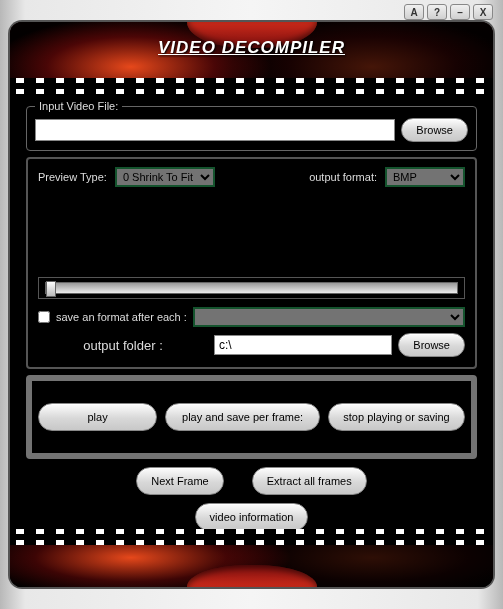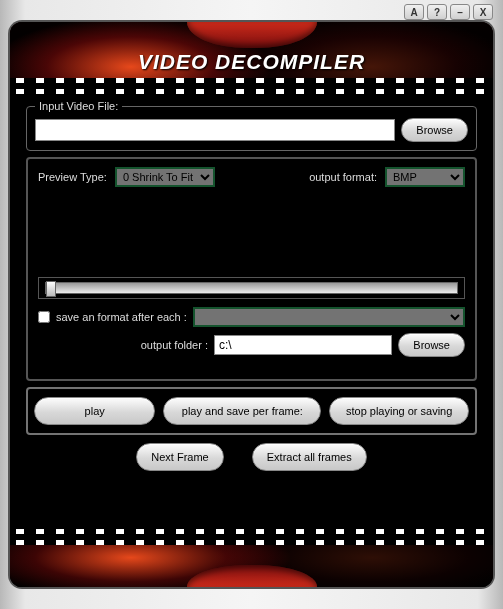--- a/index.html
+++ b/index.html
@@ -44,24 +44,25 @@
     text-align: center;
   }
   .header::before {
     content:""; position:absolute; top:0; left:50%; transform:translateX(-50%);
     width:130px; height:26px;
     background: linear-gradient(#cc2a1a,#7a0e0e);
     border-radius: 0 0 60px 60px / 0 0 26px 26px;
     box-shadow: inset 0 -3px 6px rgba(0,0,0,.5);
   }
   .title {
-    position: relative; top: 28px;
-    color: #fff; font-weight: bold; font-size: 21px;
+    position: relative; top: 16px;
+    color: #fff; font-weight: bold; font-size: 17px;
     letter-spacing: 1px; font-style: italic;
     text-shadow: 1px 1px 2px #000;
+    text-decoration: underline;
   }
 
   .filmstrip {
     height: 16px;
     background:
       repeating-linear-gradient(90deg, #000 0 6px, #fff 6px 14px, #000 14px 20px) top/100% 5px no-repeat,
       repeating-linear-gradient(90deg, #000 0 6px, #fff 6px 14px, #000 14px 20px) bottom/100% 5px no-repeat,
       #000;
   }
 
@@ -97,45 +98,45 @@
     height:24px; padding:0 14px;
     font-size:11px; color:#000; cursor:pointer;
     box-shadow: inset 0 1px 0 #fff, 0 1px 2px rgba(0,0,0,.5);
     white-space:nowrap;
   }
   .pillbtn.big { height:28px; border-radius:14px; }
 
   .infolabels { display:flex; justify-content:space-between; padding:0 6px; font-size:11px; color:#ccc; }
 
   .midbox {
-    border:2px solid #555; border-radius:4px; padding:8px 10px 22px 10px;
+    border:2px solid #555; border-radius:4px; padding:8px 10px 10px 10px;
   }
   .midrow1 { display:flex; align-items:center; gap:8px; margin-bottom:90px; }
   .lbl { color:#ddd; font-size:11px; }
 
   .slider-outer { border:1px solid #555; padding:4px 6px; margin-bottom:8px; }
   .slider-track {
     position:relative; height:12px;
     background: linear-gradient(#999,#eee);
     border:1px solid #666;
   }
   .slider-thumb {
     position:absolute; top:-2px; left:0; width:10px; height:16px;
     background: linear-gradient(#fff,#bbb); border:1px solid #666;
     cursor:pointer;
   }
 
   .chk { width:12px; height:12px; }
 
   .outrow { display:flex; align-items:center; gap:6px; margin-top:6px; }
-  .outlbl { width:170px; text-align:right; color:#ddd; font-size:11px; }
+  .outlbl { width:170px; text-align:center; color:#ddd; font-size:13px; }
 
   .btnrow {
-    border:2px solid #737373; border-radius:4px;
-    padding:8px 6px; margin-top:6px;
+    border:6px solid #737373; border-radius:4px;
+    padding:22px 6px; margin-top:6px;
     display:flex; gap:8px; justify-content:center;
   }
 
   .bottomset { margin-top:8px; display:flex; gap:28px; justify-content:center; }
   .bottomset2 { margin-top:8px; display:flex; justify-content:center; }
 
   .footer {
     position:absolute; left:0; right:0; bottom:0; height:58px;
   }
   .footer .redglow {
@@ -218,20 +219,23 @@
     <div class="btnrow">
       <button class="pillbtn big" style="flex:1">play</button>
       <button class="pillbtn big" style="flex:1.4">play and save per frame:</button>
       <button class="pillbtn big" style="flex:1.2">stop playing or saving</button>
     </div>
 
     <div class="bottomset">
       <button class="pillbtn big">Next Frame</button>
       <button class="pillbtn big">Extract all frames</button>
     </div>
+    <div class="bottomset2">
+      <button class="pillbtn big">video information</button>
+    </div>
 
   </div>
 
   <div class="footer">
     <div class="filmstrip"></div>
     <div class="redglow"></div>
   </div>
 </div>
 
 </body></html>

